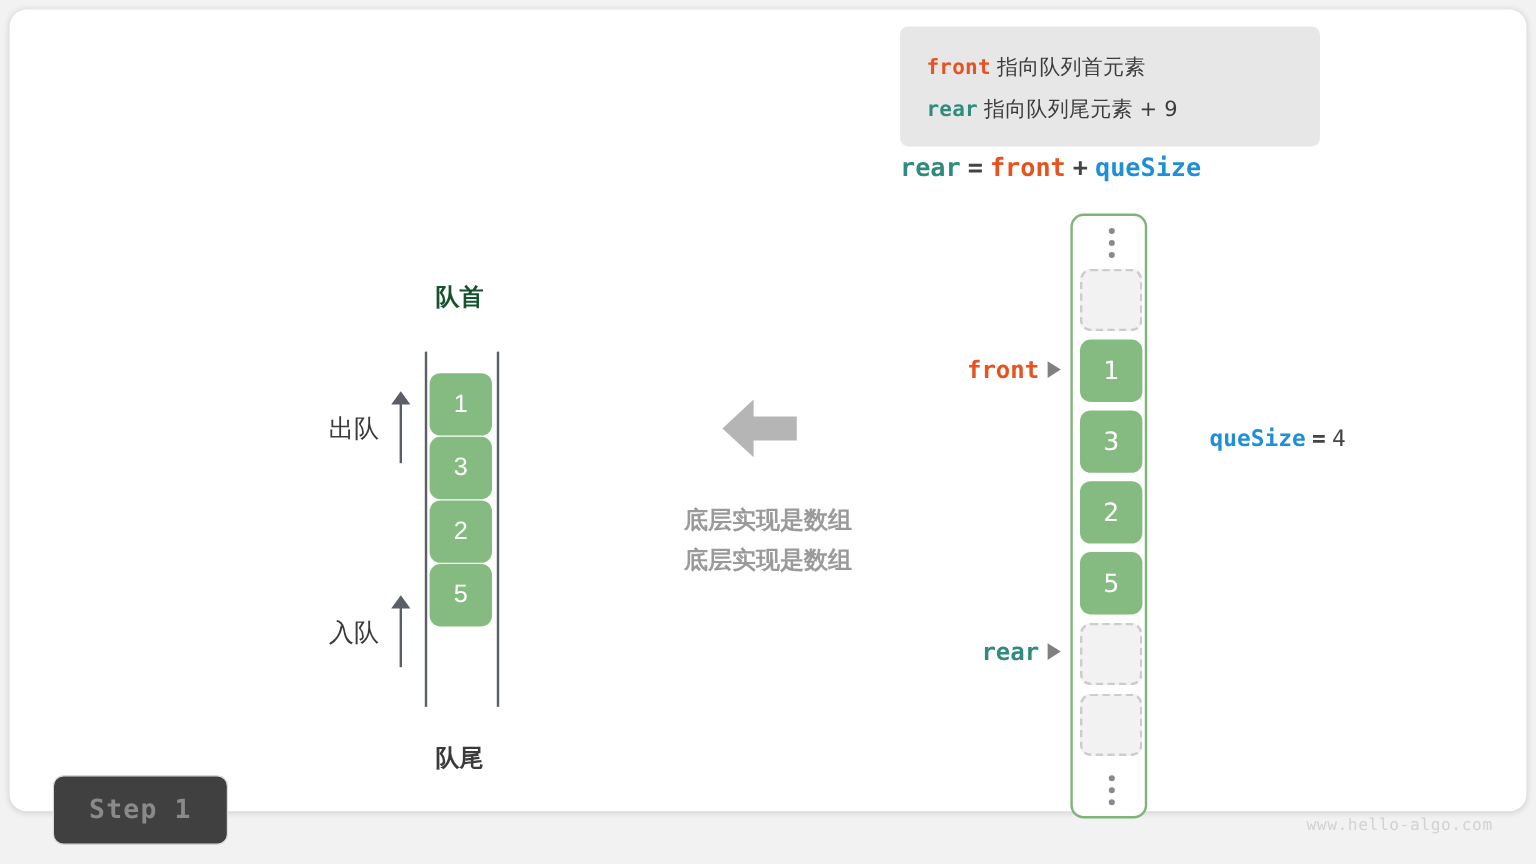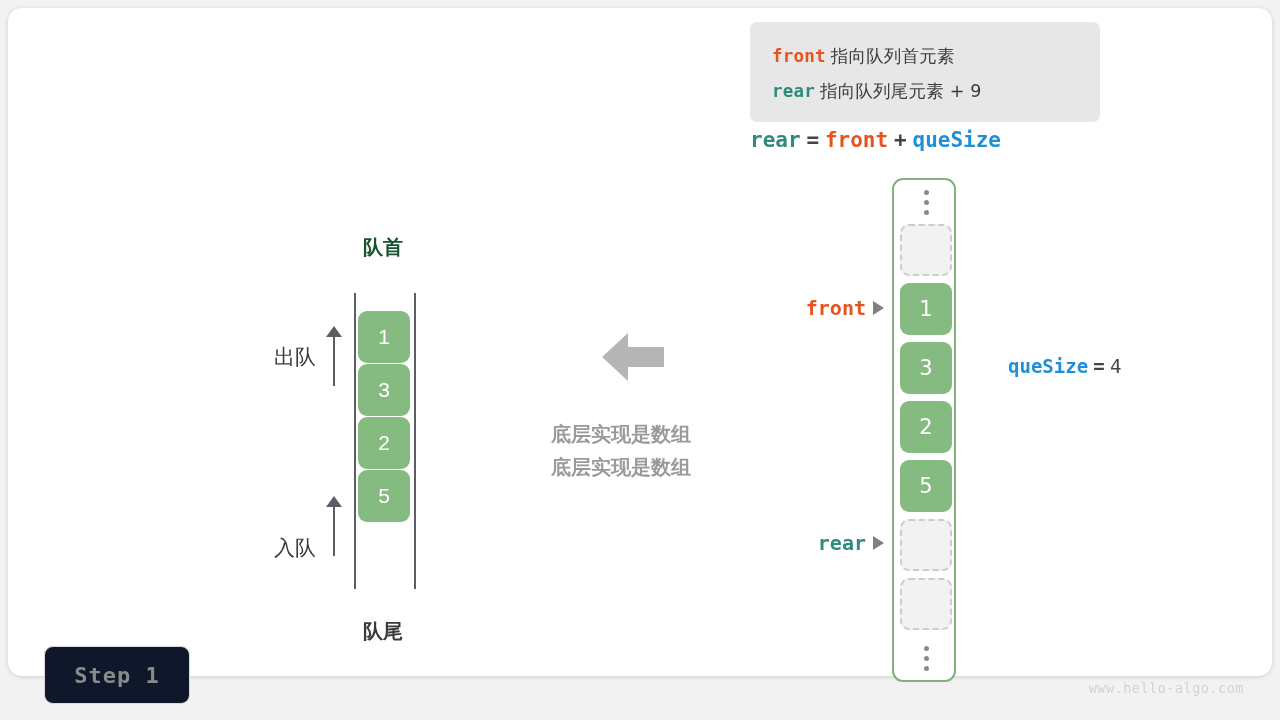--- a/index.html
+++ b/index.html
@@ -165,38 +165,38 @@
     border-left: 8px solid transparent;
     border-right: 8px solid transparent;
     border-bottom: 11px solid #5a5f66;
   }
   .op-label {
     position: absolute;
     width: 90px; text-align: right;
     font-size: 21px; font-weight: normal; color: #3a3a3a;
   }
   #op-dequeue { left: 218px; top: 335px; }
-  #op-enqueue { left: 218px; top: 526px; }
+  #op-enqueue { left: 218px; top: 505px; }
 
   
   #center-arrow { left: 592px; top: 320px; }
   #center-text {
-    left: 498px; top: 410px; width: 230px;
+    left: 517px; top: 410px; width: 230px;
     text-align: center;
     font-size: 20px; font-weight: bold; color: #9a9a9a;
     line-height: 1.65;
   }
 
   
   #step-badge {
     left: 36px; top: 638px;
     width: 144px; height: 56px;
     border: 1.5px solid #dadada;
     border-radius: 9px;
-    background: #0f172a;
+    background: #404040;
     display: flex; align-items: center; justify-content: center;
     font-family: "DejaVu Sans Mono", "Liberation Mono", monospace;
     font-weight: bold;
     font-size: 22px;
     color: #8a8a8a;
     letter-spacing: 1px;
   }
 
   
   #watermark {

